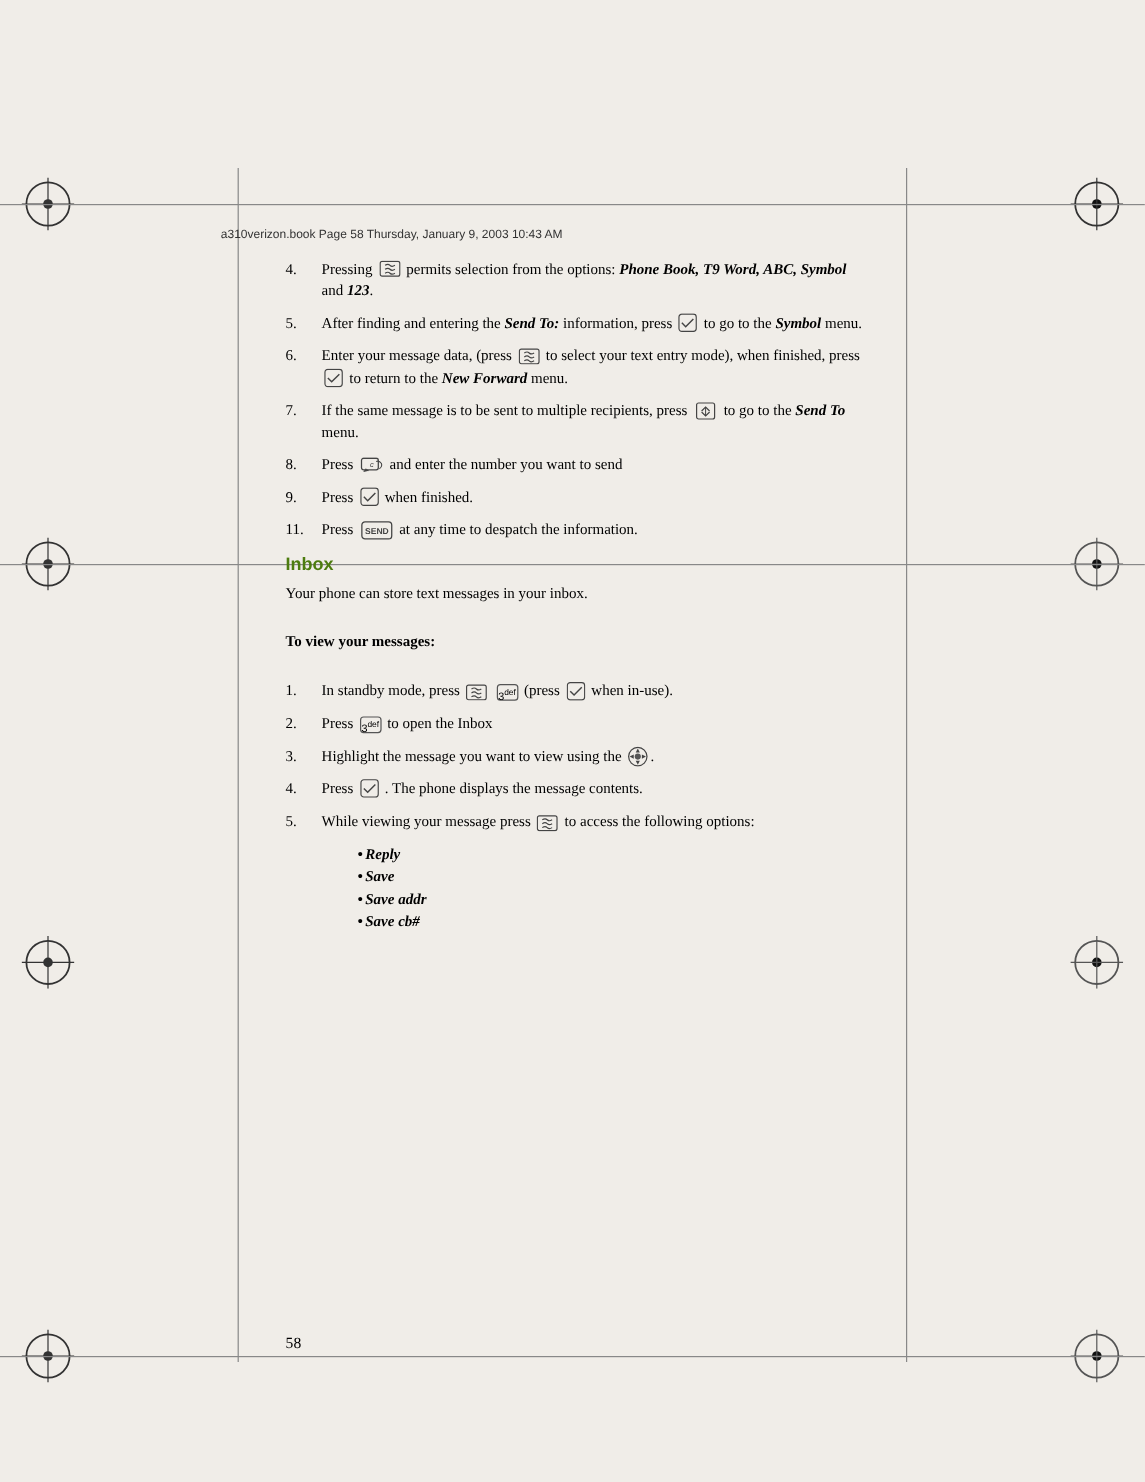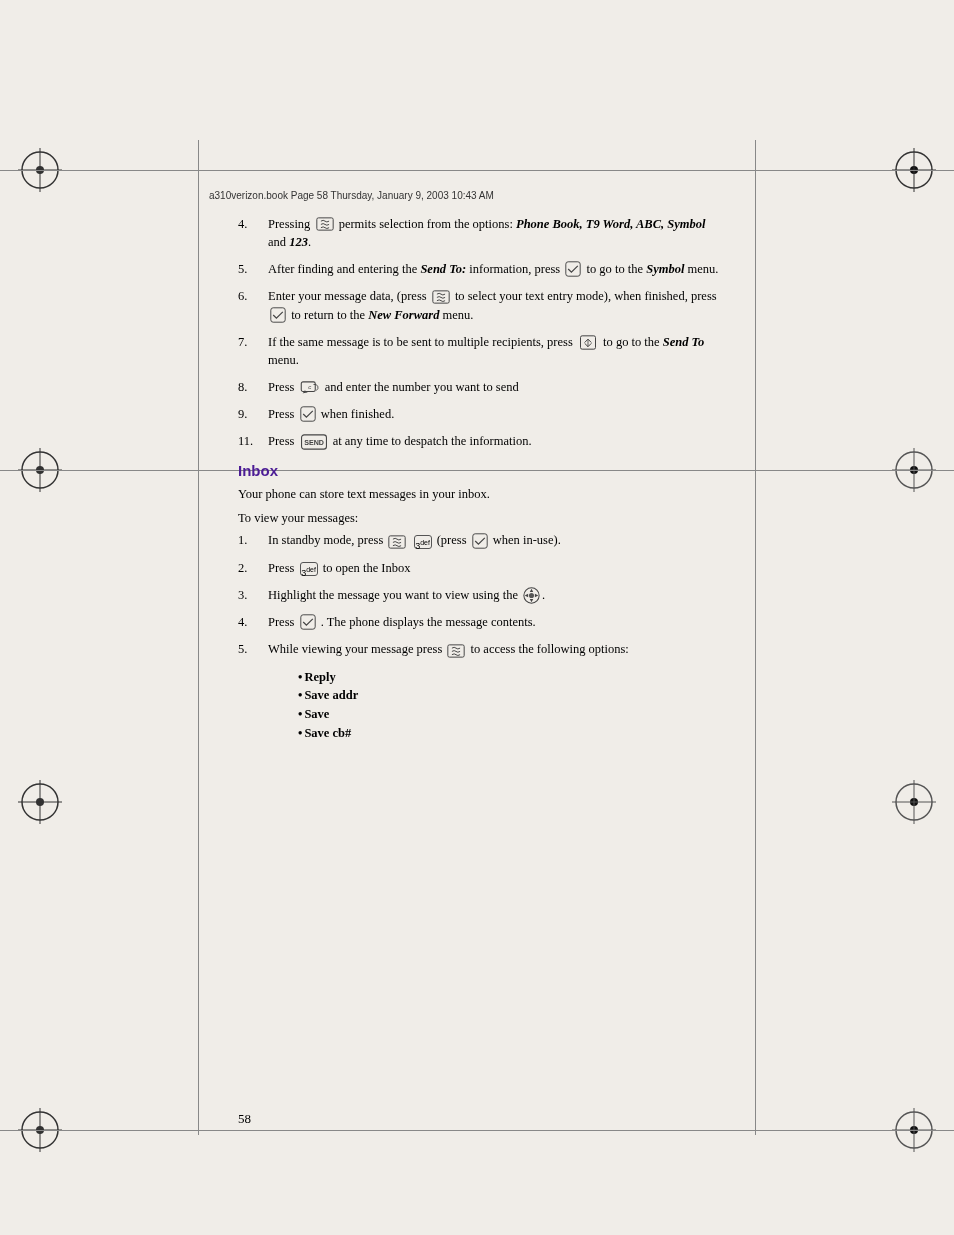--- a/index.html
+++ b/index.html
@@ -84,21 +84,21 @@
       top: 140px;
       bottom: 100px;
       width: 1px;
       background: #888;
     }
 
     
     .header-bar {
       position: absolute;
       top: 190px;
-      left: 209px;
+      left: 184px;
       right: 198px;
       font-size: 10px;
       color: #333;
       font-family: Arial, sans-serif;
     }
 
     
     .content {
       position: absolute;
       top: 215px;
@@ -144,43 +144,44 @@
       width: 16px;
       height: 16px;
       vertical-align: middle;
       margin: 0 2px;
       position: relative;
       top: -1px;
     }
 
     
     .section-heading {
-      color: #4c1d95;
+      color: #4d7c0f;
       font-size: 15px;
       font-weight: bold;
       margin: 12px 0 6px 0;
       font-family: Arial, sans-serif;
     }
 
     .section-intro {
       font-size: 12.5px;
-      margin-bottom: 8px;
+      margin-bottom: 24px;
       line-height: 1.45;
     }
 
     .subsection-heading {
       font-size: 12.5px;
-      font-weight: normal;
-      margin-bottom: 5px;
+      font-weight: bold;
+      margin-bottom: 24px;
     }
 
     
     .bullet-list {
       margin-left: 60px;
       margin-top: 4px;
+      font-style: italic;
     }
 
     .bullet-item {
       font-size: 12.5px;
       line-height: 1.5;
       font-weight: bold;
     }
 
     .bullet-item::before {
       content: '•';
@@ -454,22 +455,22 @@
             <path d="M6 5 Q9 3 11 5 Q13 7 16 5" fill="none" stroke="#444" stroke-width="1.2"></path>
             <path d="M6 9 Q9 7 11 9 Q13 11 16 9" fill="none" stroke="#444" stroke-width="1.2"></path>
             <path d="M6 13 Q9 11 11 13 Q13 15 16 13" fill="none" stroke="#444" stroke-width="1.2"></path>
           </svg>
           to access the following options:
         </span>
       </div>
 
       <div class="bullet-list">
         <div class="bullet-item">Reply</div>
+        <div class="bullet-item">Save</div>
         <div class="bullet-item">Save addr</div>
-        <div class="bullet-item">Save</div>
         <div class="bullet-item">Save cb#</div>
       </div>
     </div>
 
   </div>
 
   <div class="page-num">58</div>
 
 </div>
 

